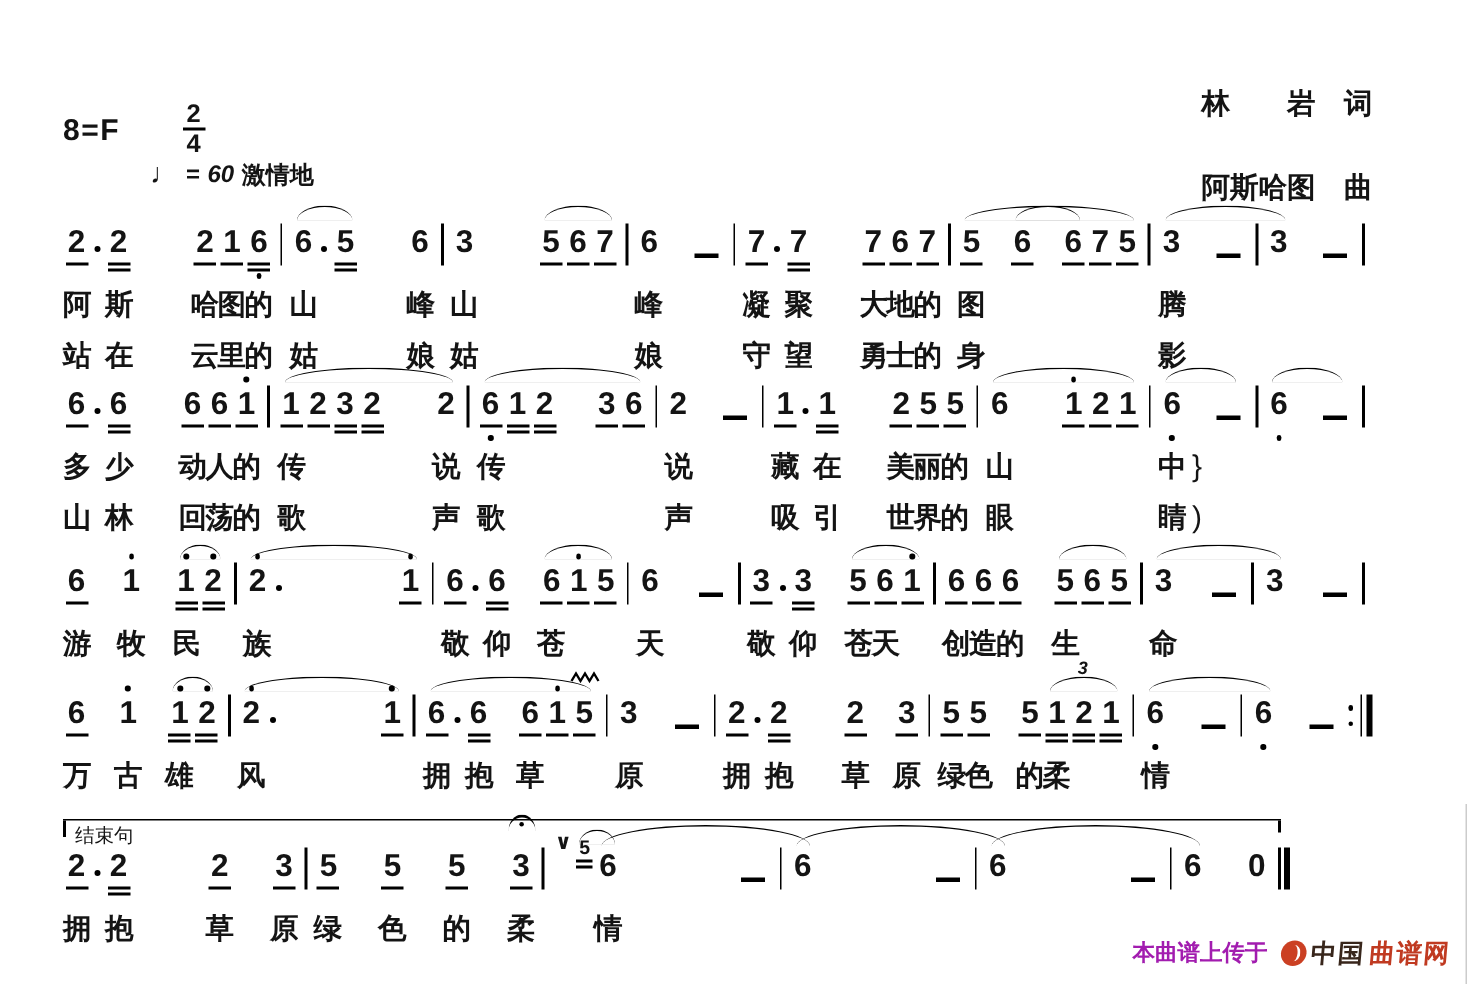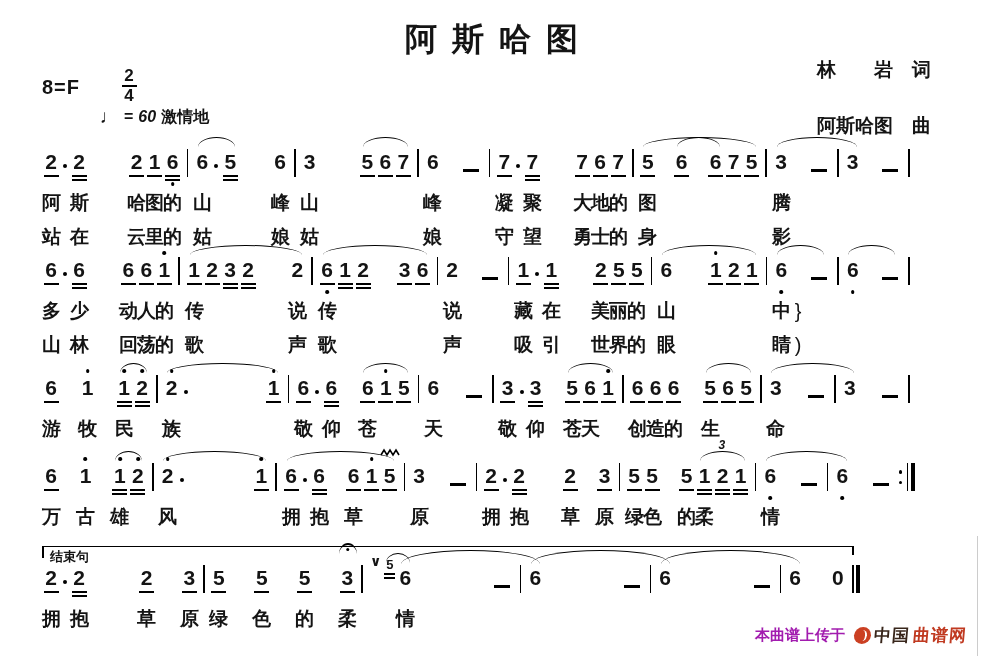--- a/index.html
+++ b/index.html
@@ -3,21 +3,21 @@
 <meta charset="utf-8">
 <style>
   html,body{margin:0;padding:0;}
   body{width:983px;height:656px;position:relative;background:#ffffff;overflow:hidden;
        font-family:"Liberation Sans","DejaVu Sans",sans-serif;color:#141414;}
   .sheet{position:absolute;inset:0;}
 
   
   .title{position:absolute;top:18px;left:0;right:0;text-align:center;
          font-size:32px;font-weight:900;letter-spacing:15px;padding-left:15px;}
-  .credits{position:absolute;right:52px;top:56px;font-size:19px;font-weight:700;
+  .credits{position:absolute;right:68px;top:56px;font-size:19px;font-weight:700;
            line-height:28px;text-align:right;white-space:pre;}
   .key{position:absolute;left:42px;top:76px;font-size:20px;font-weight:800;letter-spacing:1px;}
   .ts{position:absolute;left:120px;top:68px;text-align:center;font-weight:800;
       font-size:17px;line-height:16px;width:18px;}
   .ts-line{width:15px;height:2px;background:#000;margin:1px auto;}
   .tempo{position:absolute;left:100px;top:106px;font-size:16px;font-weight:700;
          display:flex;align-items:center;gap:5px;}
   .tempo .tnote{font-size:19px;}
   .tempo .tbpm{font-style:italic;}
 
@@ -55,38 +55,37 @@
                   border-radius:50%;background:#000;transform:translateX(-50%);}
   .mordent{position:absolute;top:-21px;}
 
   .lyr{position:absolute;left:0;right:0;height:24px;}
   .lyr span{position:absolute;width:24px;text-align:center;font-size:19px;font-weight:700;white-space:nowrap;}
   .lyr span.sq{font-size:20px;font-weight:400;top:2px;}
 
   .ending-line{position:absolute;left:0;top:-20px;height:10px;border-top:1.7px solid #000;}
   .ending-line::before{content:'';position:absolute;left:0;top:0;width:1.7px;height:11px;background:#000;}
   .ending-line::after{content:'';position:absolute;right:0;top:0;width:1.7px;height:8px;background:#000;}
-  .ending-label{position:absolute;left:8px;top:-18px;font-size:13px;font-weight:700;}
+  .ending-label{position:absolute;left:8px;top:-18px;font-size:13px;font-weight:400;}
 
   
   .footer{position:absolute;right:16px;top:624px;display:flex;align-items:center;gap:9px;}
   .footer .prefix{font-size:15px;font-weight:700;color:#a21caf;}
   .logo{display:flex;align-items:center;gap:3px;transform:skewX(-5deg);}
   .logo-icon{position:relative;width:17px;height:17px;border-radius:50%;background:#cb4023;}
   .logo-icon::after{content:'';position:absolute;left:4px;top:3px;width:7px;height:11px;
                     border-right:2px solid #fff;border-radius:50%;}
   .site-black{font-size:17px;font-weight:900;color:#38261b;letter-spacing:1px;}
   .site-red{font-size:17px;font-weight:900;color:#c03a21;letter-spacing:1px;}
   .scan-edge{position:absolute;right:5px;bottom:0;width:1px;height:120px;background:#cccccc;}
 </style>
 </head>
 <body>
 
 <div class="sheet">
-  <div class="title">阿斯哈图</div>
 
   <div class="credits"><span>林　　岩　词</span><br>
     <span>阿斯哈图　曲</span></div>
 
   <div class="key">8=F</div>
 
   <div class="ts">
     <div>2</div>
     <div class="ts-line"></div>
     <div>4</div>

